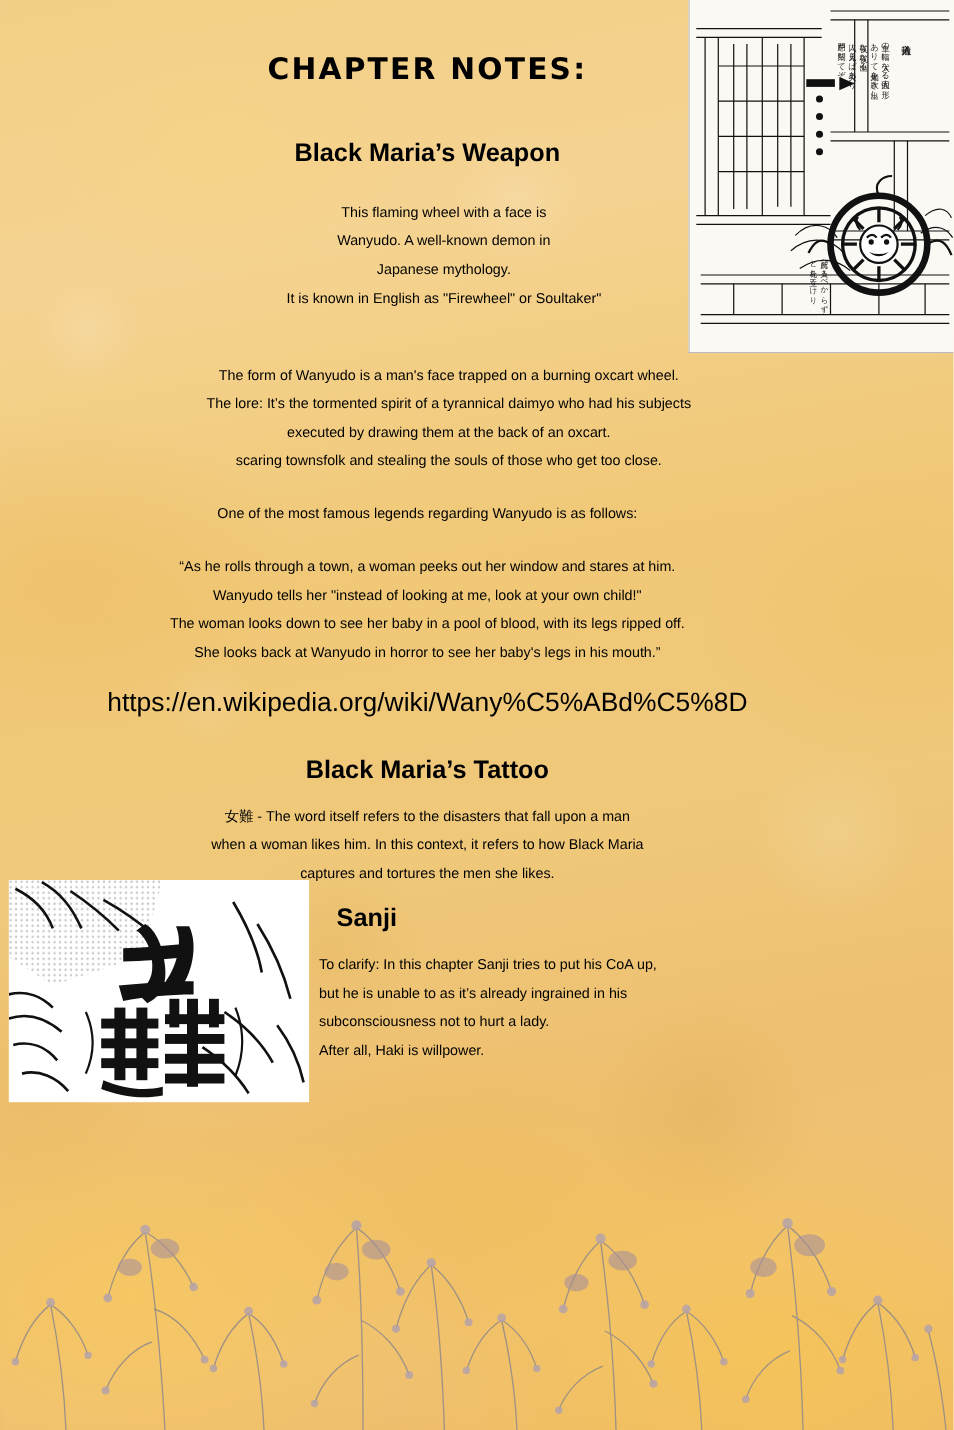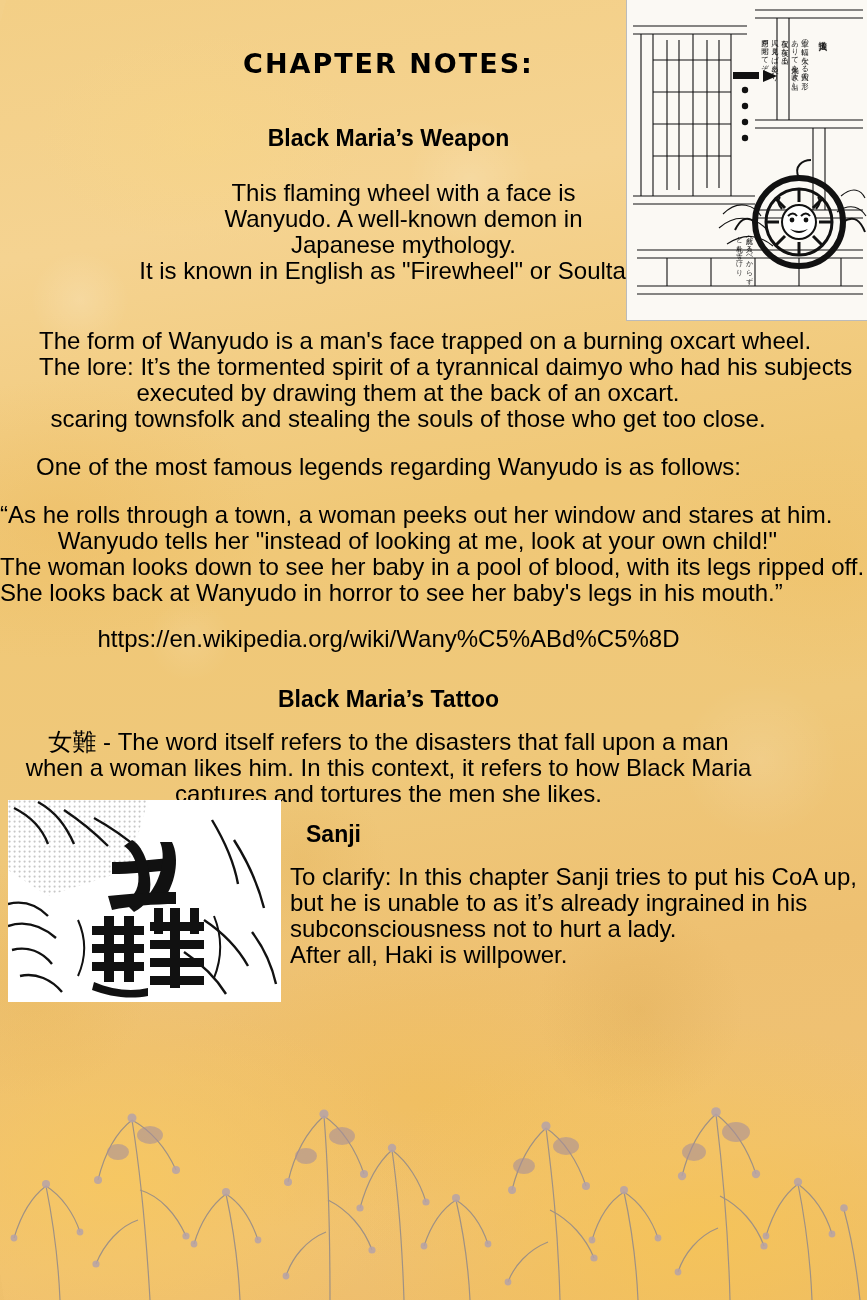--- a/index.html
+++ b/index.html
@@ -66,31 +66,31 @@
     font-weight: bold;
     font-family: "DejaVu Sans", sans-serif;
     text-transform: uppercase;
   }
   .section-head {
     font-size: 23px;
     font-weight: bold;
     margin: 16px;
   }
   .para {
-    font-size: 24px;
+    font-size: 13px;
     line-height: 26px;
     margin: 0;
   }
   .para-lines div { white-space: nowrap; }
 
   .block-weapon-head { margin-top: 46px; }
   .block-weapon-body { margin-top: 28px; width: 640px; }
   .block-form { margin-top: 44px; padding-left: 39px; }
   .block-legend-intro { margin-top: 22px; }
-  .block-legend { margin-top: 22px; text-align: right; }
+  .block-legend { margin-top: 22px; }
   .block-url { margin-top: 20px; font-size: 24px; }
   .block-tattoo-head { margin-top: 34px; }
   .block-tattoo-body { margin-top: 10px; }
   .block-sanji-body { margin-top: 8px; }
 
   .right-col {
     position: absolute;
     left: 290px;
     width: 577px;
     text-align: left;

